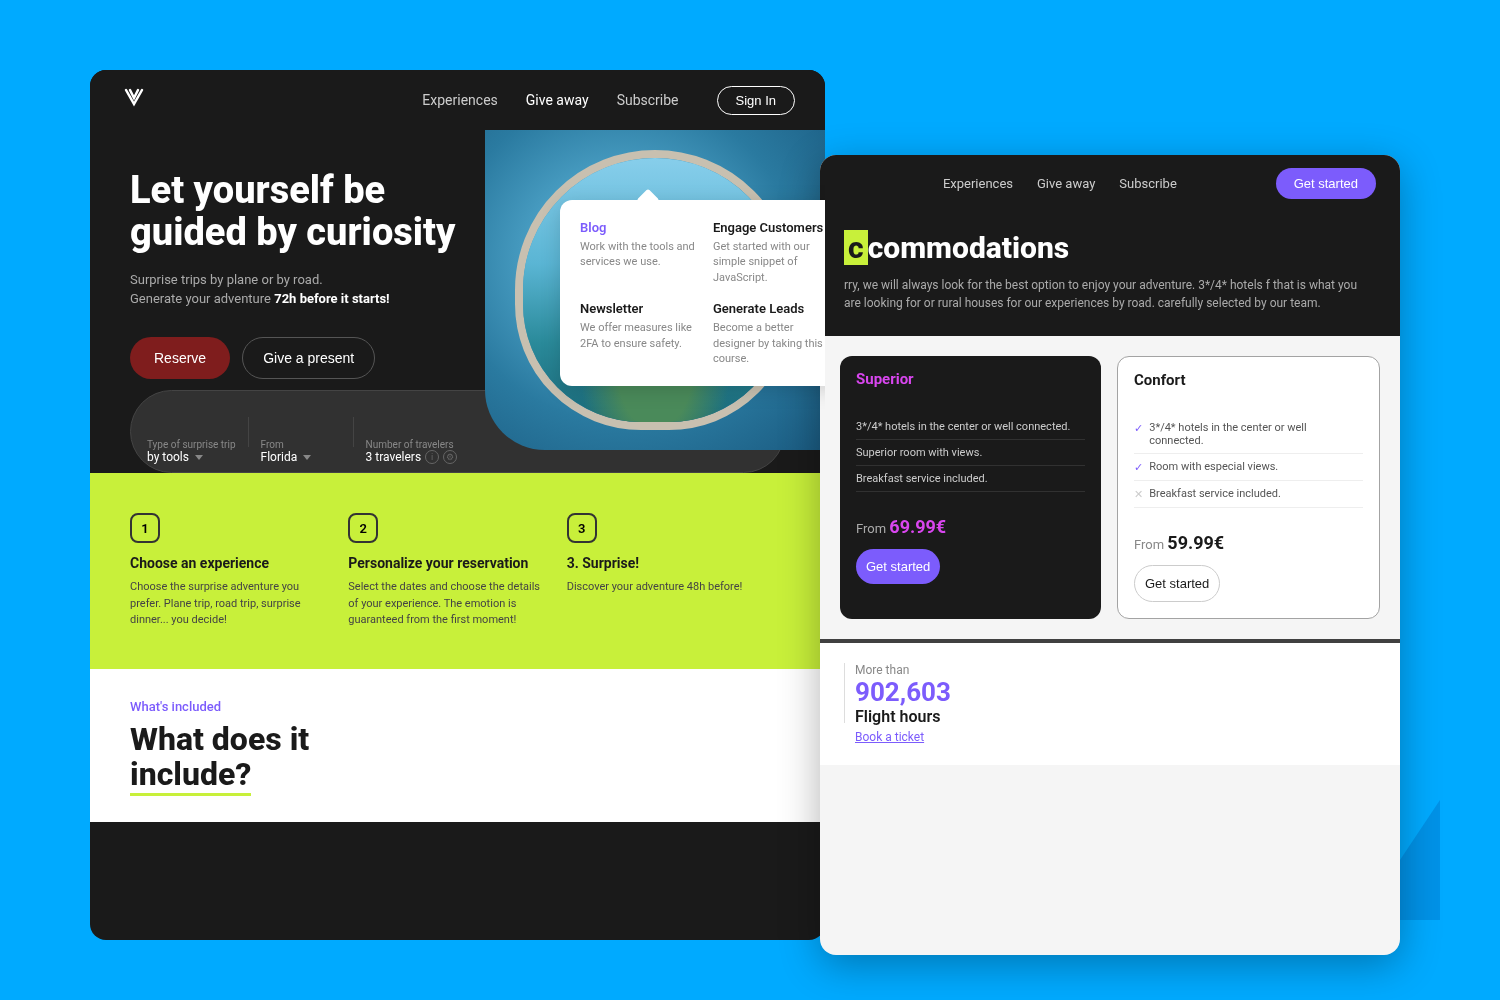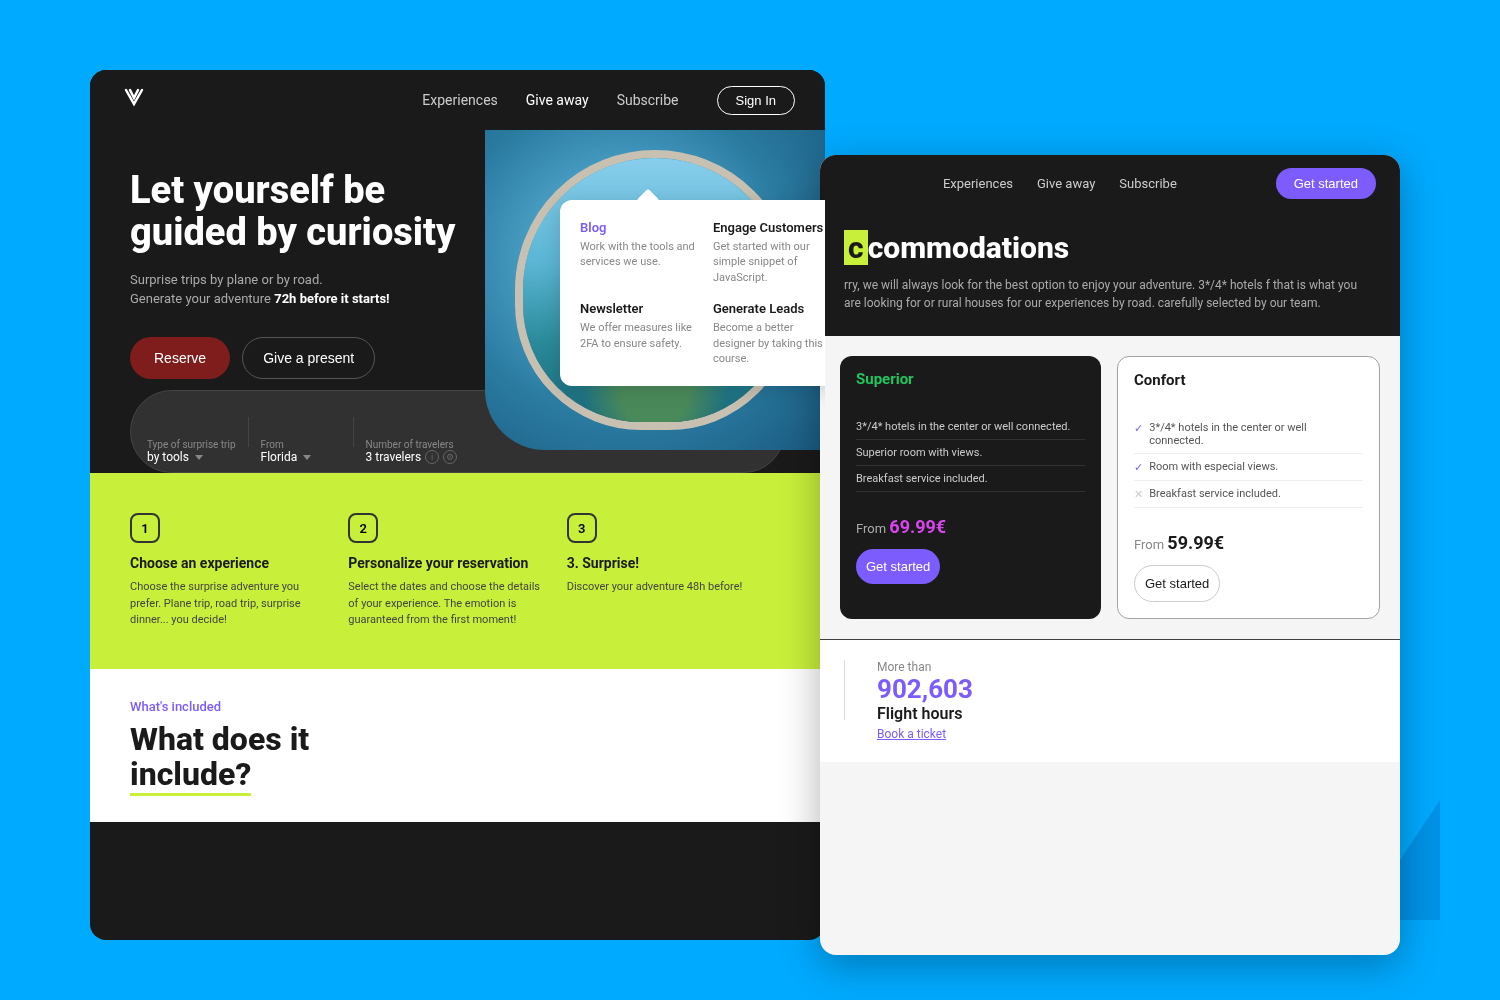--- a/index.html
+++ b/index.html
@@ -429,21 +429,21 @@
       border: 1px solid #a3a3a3;
     }
 
     .pricing-card-header {
       padding: 14px 16px;
       font-size: 15px;
       font-weight: 700;
     }
 
     .pricing-card.dark .pricing-card-header {
-      color: #22c55e;
+      color: #d946ef;
     }
 
     .pricing-features {
       padding: 12px 16px;
     }
 
     .pricing-feature {
       font-size: 11px;
       padding: 6px 0;
       border-bottom: 1px solid rgba(255,255,255,0.1);
@@ -513,22 +513,22 @@
       color: #1a1a1a;
       border: 1.5px solid #ccc;
     }
 
     
     .stats-section {
       background: white;
       padding: 20px 24px;
       display: flex;
       align-items: flex-start;
-      gap: 32px;
-      border-top: 1px solid #404040;
+      gap: 10px;
+      border-top: 4px solid #404040;
     }
 
     .stats-divider {
       width: 1px;
       height: 60px;
       background: #ddd;
     }
 
     .stats-text {
       flex: 1;

